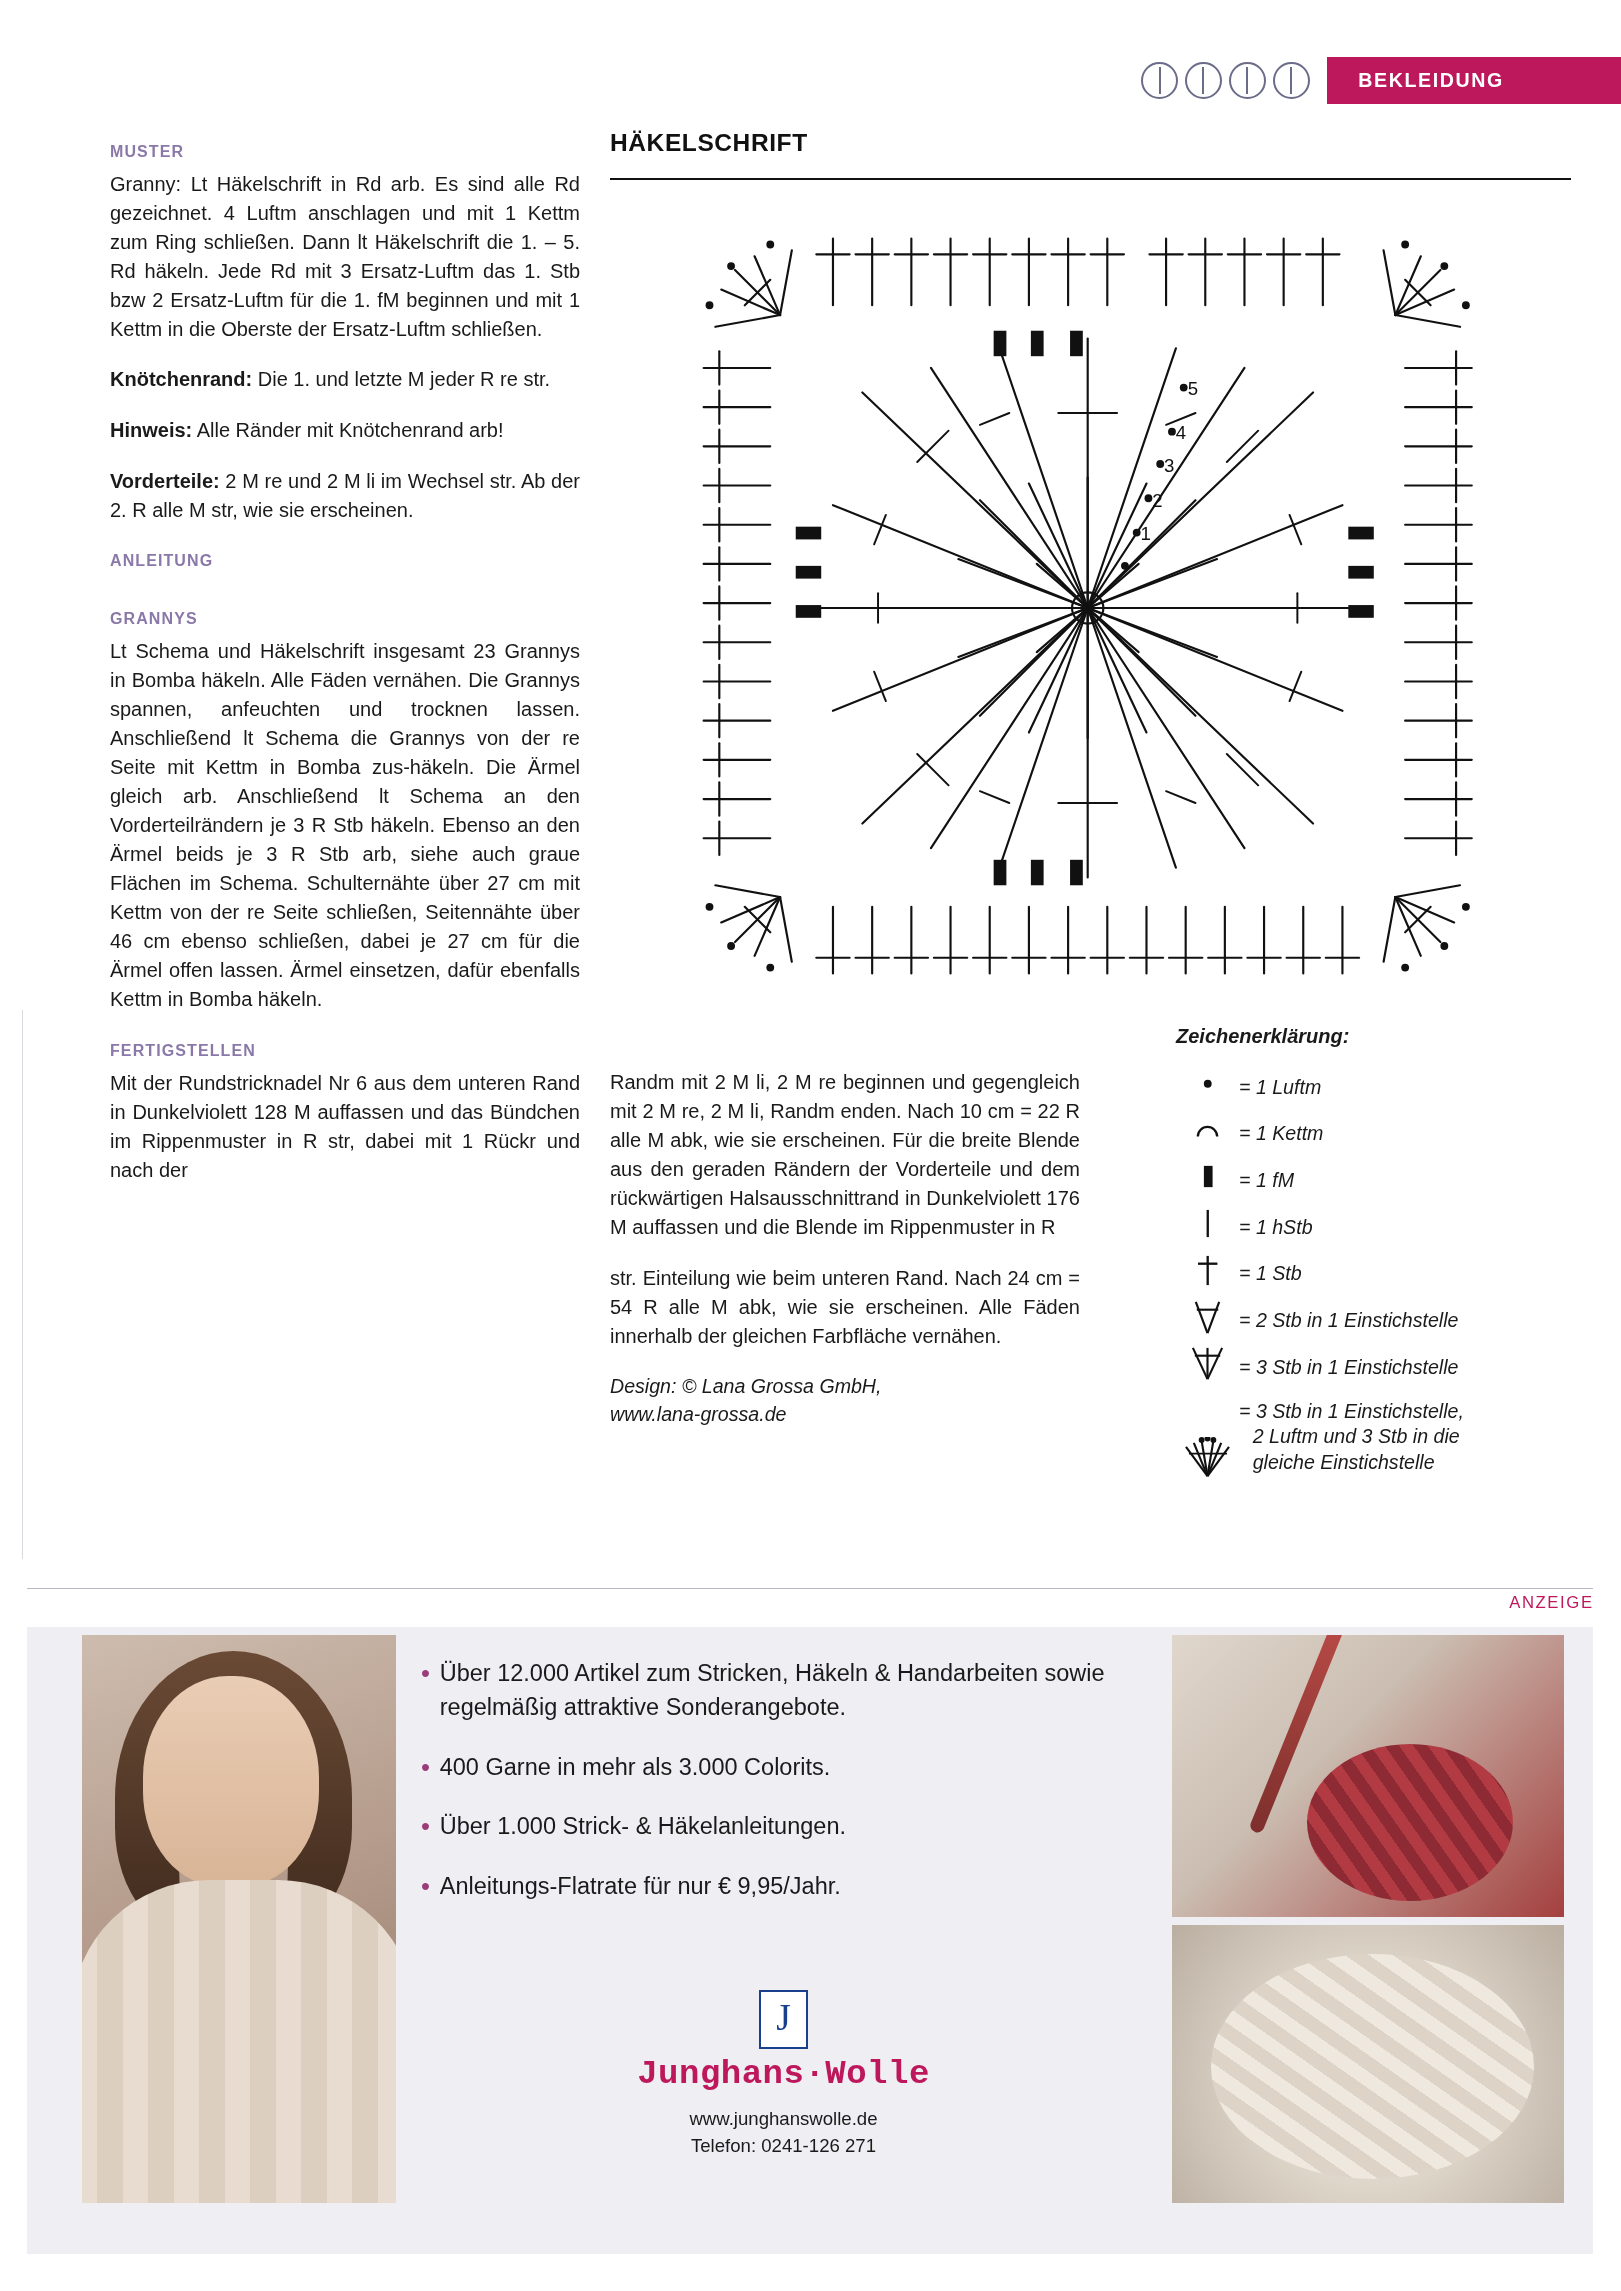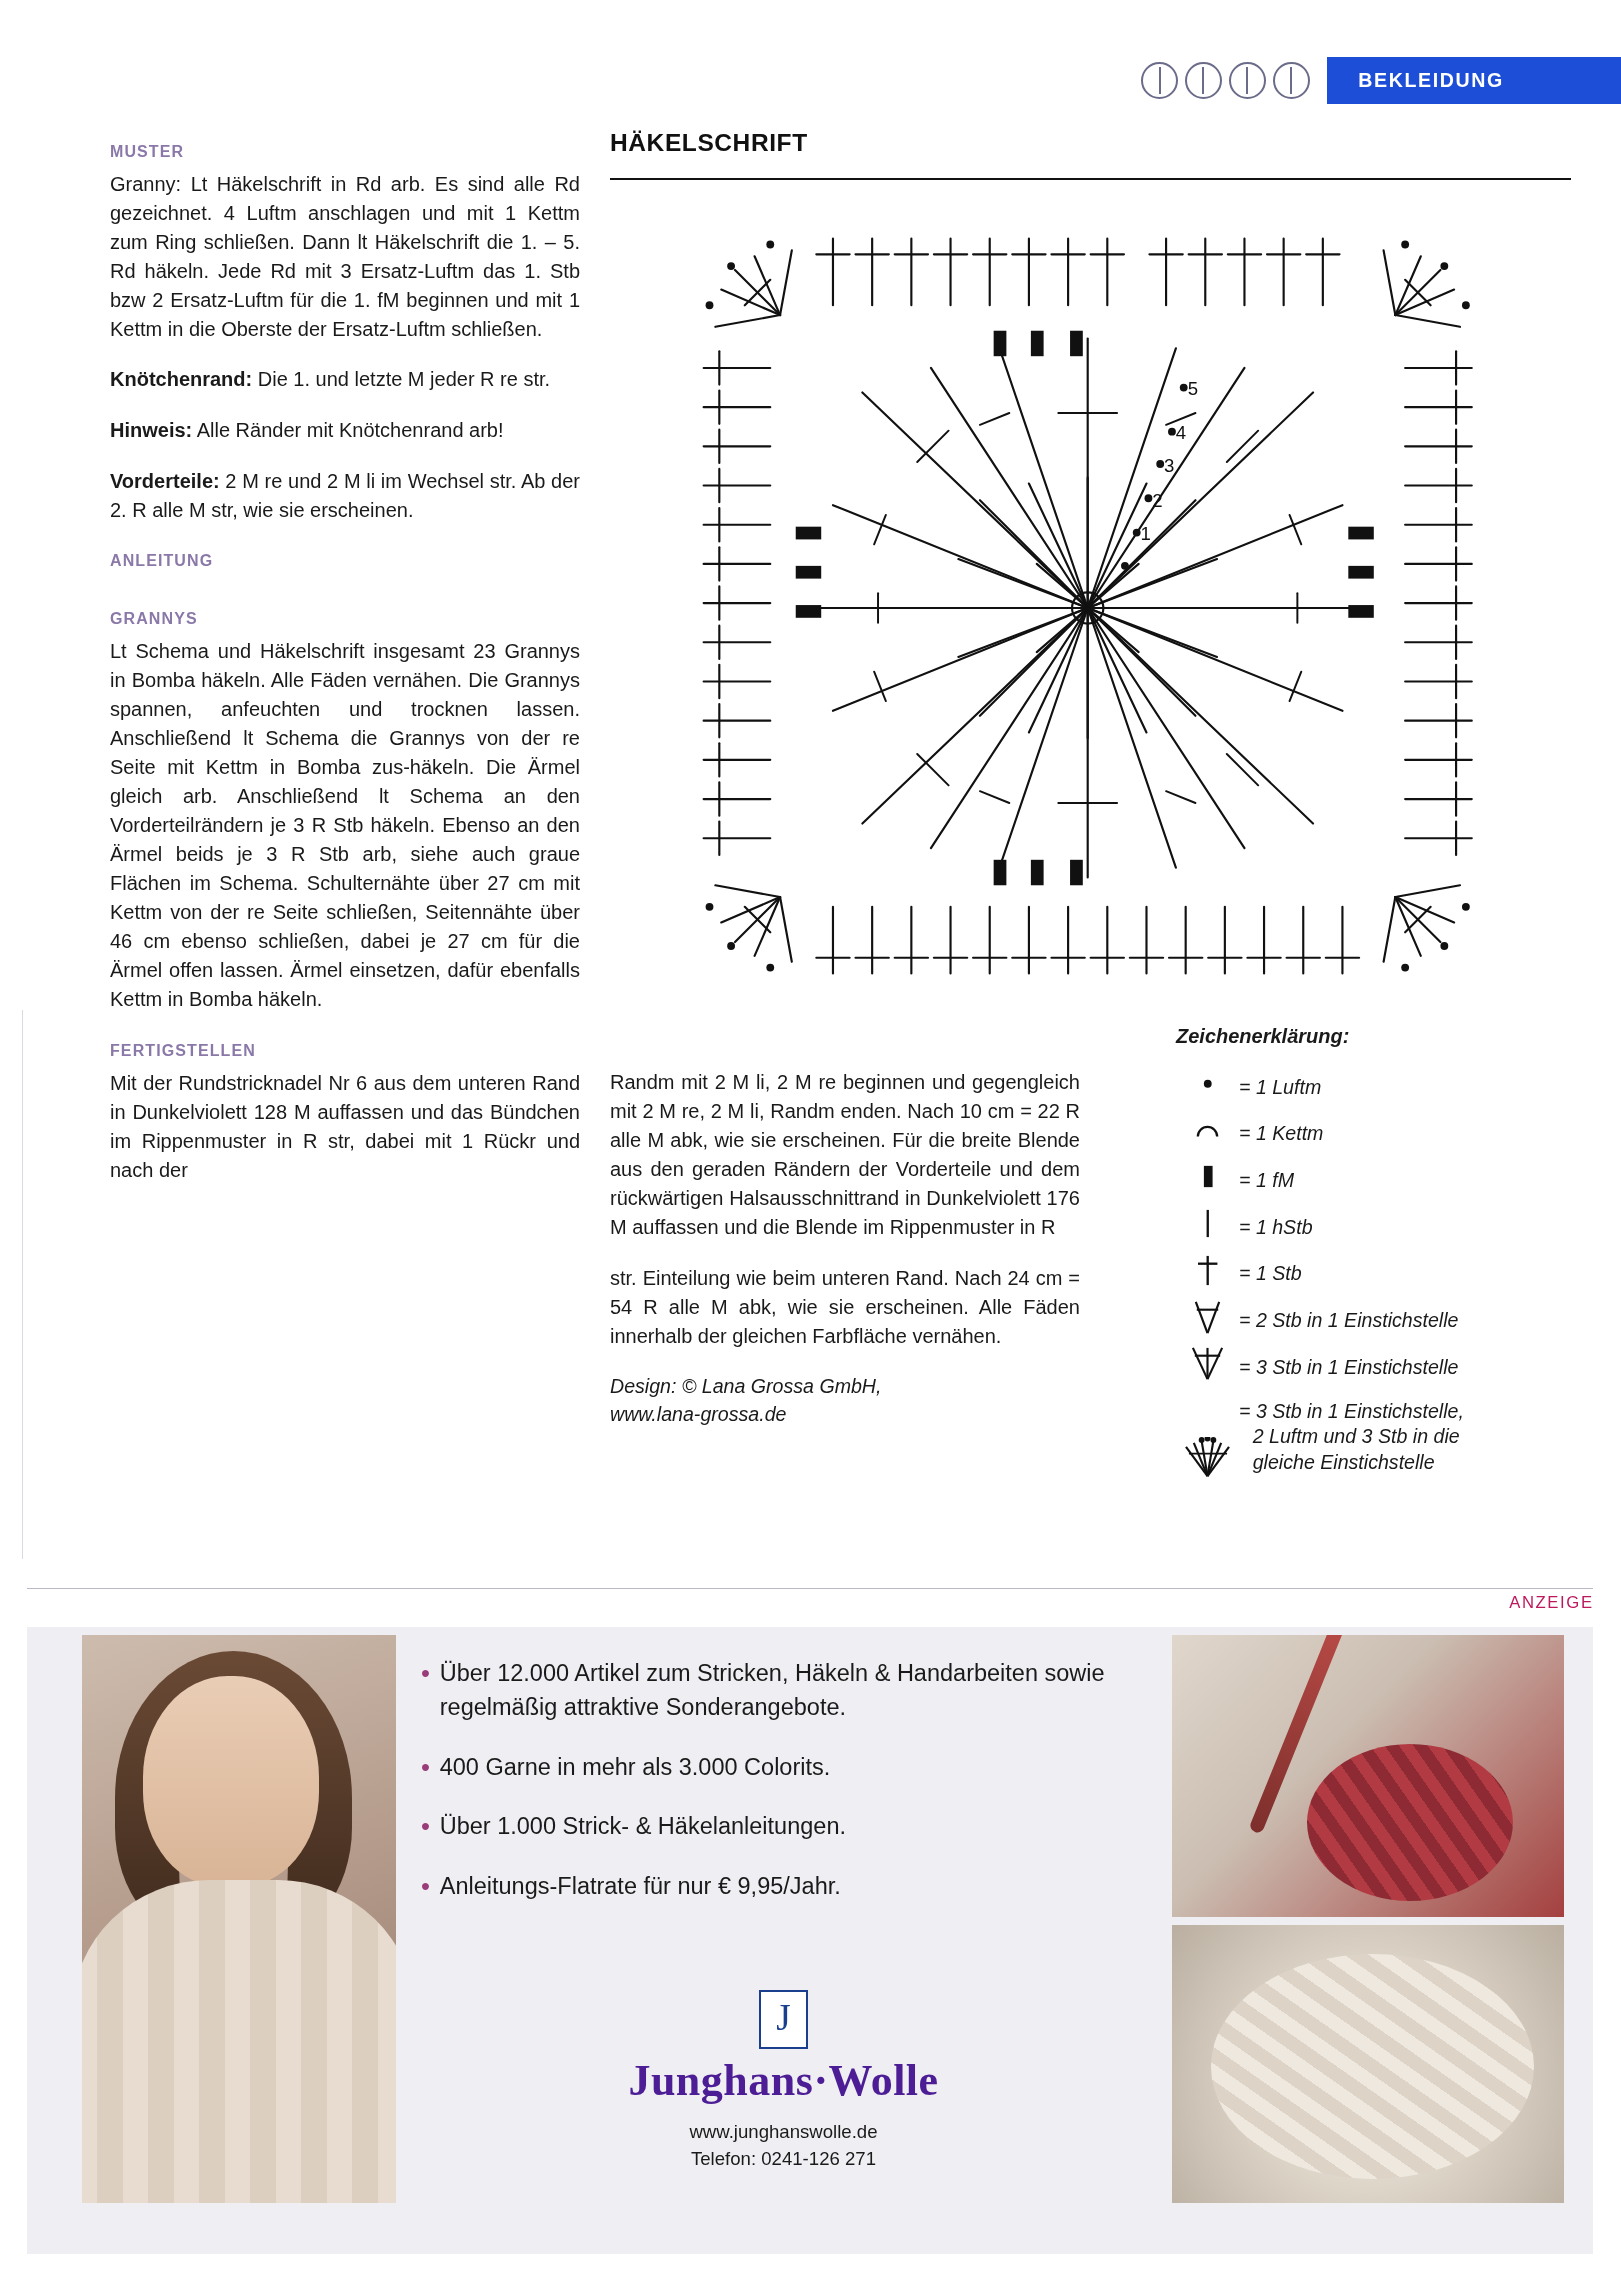--- a/index.html
+++ b/index.html
@@ -59,21 +59,21 @@
   .yarn-icon i {
     position: absolute;
     left: 50%;
     top: 8%;
     width: 2px;
     height: 84%;
     background: #6b6b8a;
     transform: translateX(-50%);
   }
   .header-tab {
-    background: #1d4ed8;
+    background: #be185d;
     color: #ffffff;
     font-size: 19.6px;
     font-weight: bold;
     letter-spacing: 1.6px;
     height: 47px;
     line-height: 47px;
     flex: 1;
     padding-left: 31px;
     box-sizing: border-box;
   }
@@ -322,24 +322,24 @@
   }
   .ad-logo .mark::after {
     content: "J";
     position: absolute;
     left: 0; right: 0; top: 3.9px;
     font-family: "Liberation Serif", serif;
     font-size: 37px;
     color: #1a3f8f;
   }
   .ad-logo .brand {
-    font-family: Liberation Serif, serif;
-    font-size: 44px;
+    font-family: Liberation Mono, monospace;
+    font-size: 34px;
     font-weight: bold;
-    color: #4c1d95;
+    color: #be185d;
     letter-spacing: 0.5px;
   }
   .ad-logo .url, .ad-logo .tel {
     font-size: 18.6px;
     color: #1a1a1a;
     line-height: 27.4px;
   }
   .ad-logo .url { margin-top: 11.8px; }
 
   .left-edge-tab {

